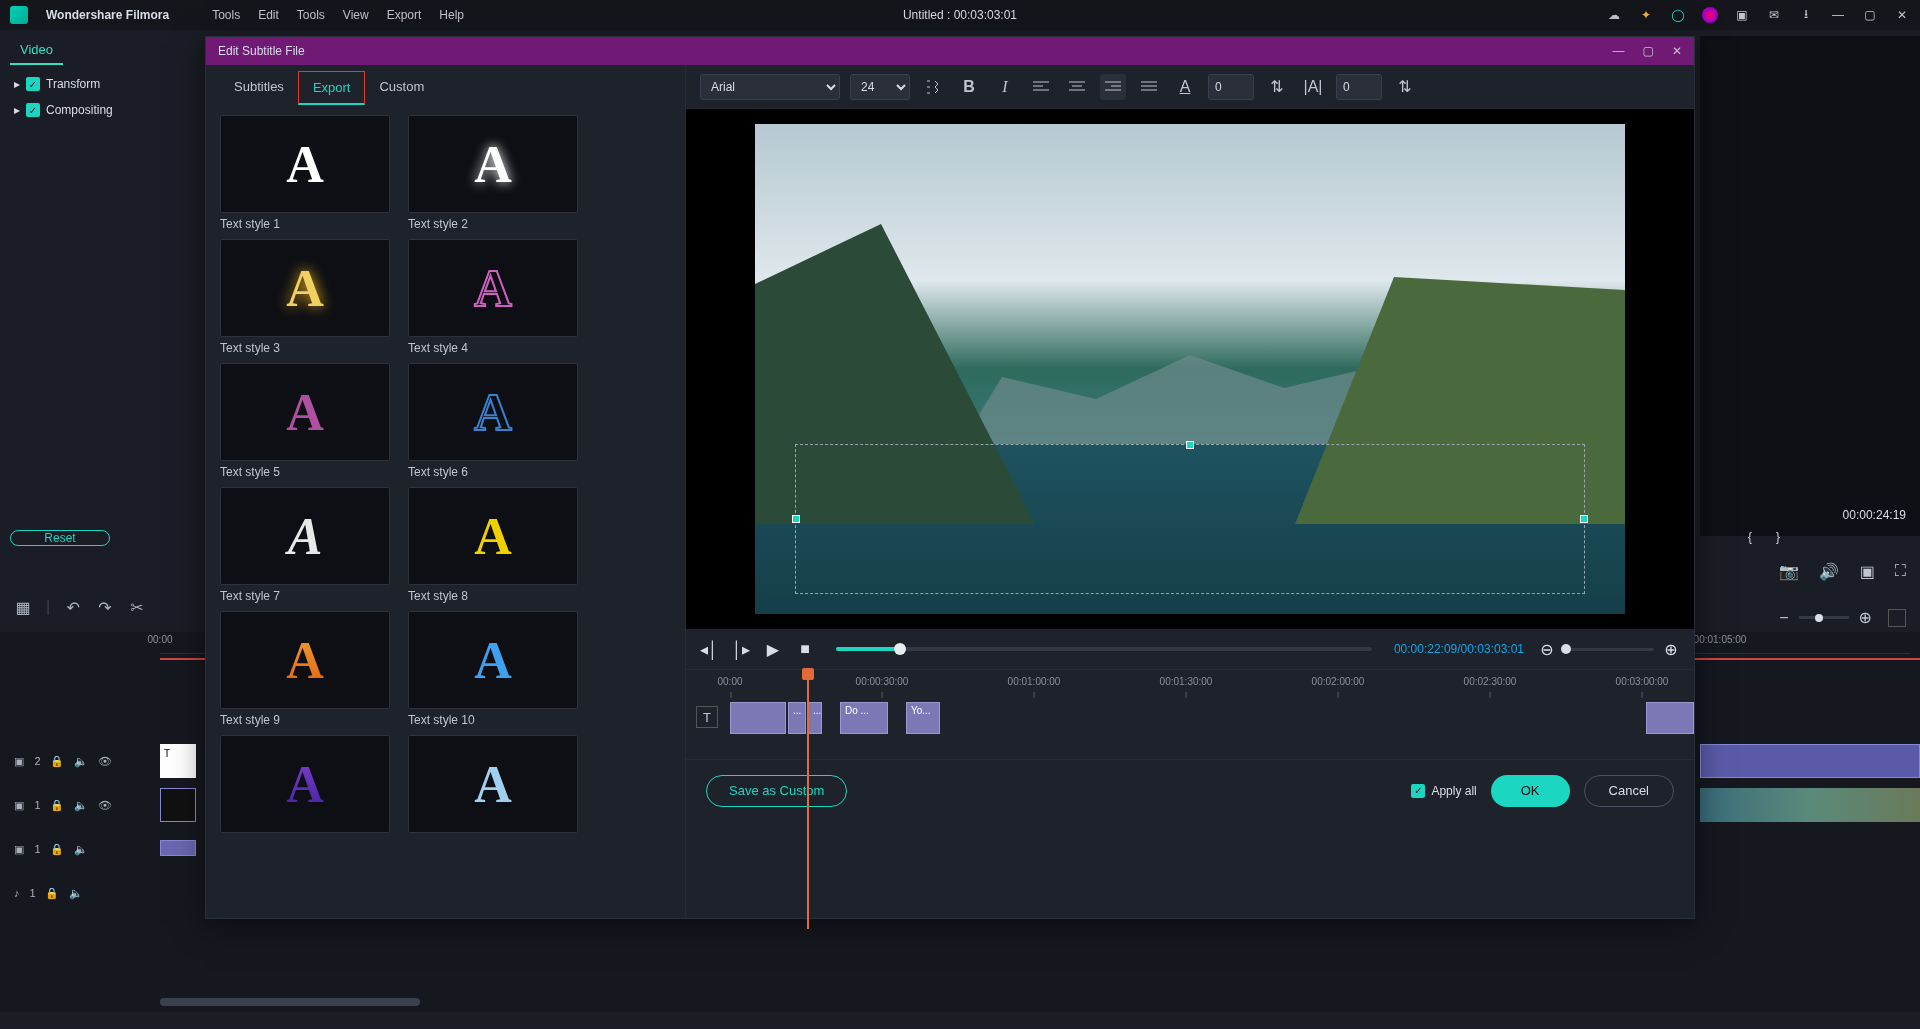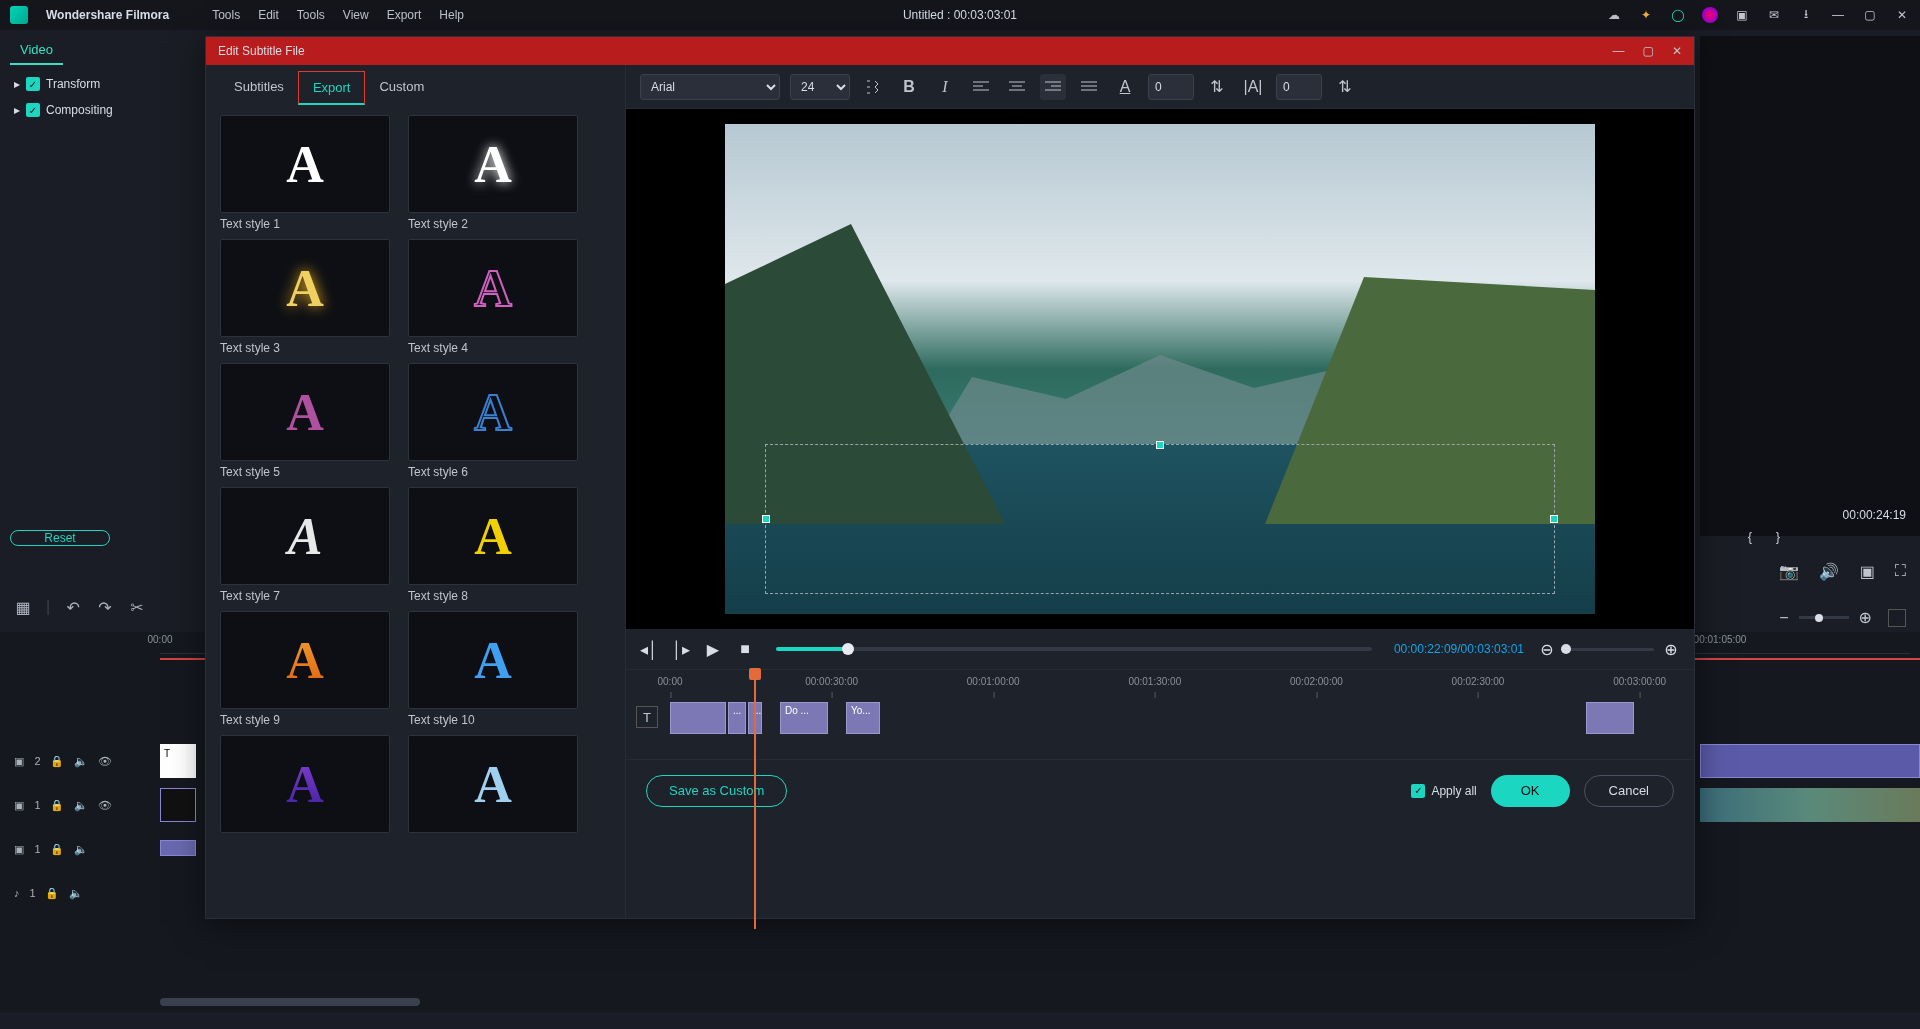--- a/index.html
+++ b/index.html
@@ -20,27 +20,27 @@
 .left-panel .item { display:flex; align-items:center; gap:6px; padding:6px 14px; font-size:12px; color:#d8dde6;}
 .left-panel .chk { width:14px; height:14px; background:#1bd6c0; border-radius:2px; display:inline-flex; align-items:center; justify-content:center; font-size:10px; color:#0a0c10;}
 .reset-btn { position:absolute; left:10px; top:530px; width:100px; height:16px; border:1px solid #1bd6c0; border-radius:13px; background:transparent; color:#1bd6c0; font-size:12px; }
 
 
 .tool-strip { position:absolute; top:589px; left:0; width:160px; height:36px; display:flex; align-items:center; gap:14px; padding:0 14px; color:#aab0bc; }
 .tool-strip .ico, .track-controls .ico { width:18px; height:18px; display:inline-flex; align-items:center; justify-content:center; }
 
 
 .modal { position:absolute; top:36px; left:205px; width:1490px; height:883px; background:#1e222b; border:1px solid #2a2f3a; box-shadow:0 6px 30px rgba(0,0,0,.5); display:flex; flex-direction:column; }
-.modal-title { height:28px; background:#b91c1c; display:flex; align-items:center; padding:0 12px; font-size:12px; color:#d8dde6; }
+.modal-title { height:28px; background:#701a75; display:flex; align-items:center; padding:0 12px; font-size:12px; color:#d8dde6; }
 .modal-title .winbtns { margin-left:auto; display:flex; gap:18px; color:#c0c4cc; }
 
 .modal-body { flex:1; display:flex; min-height:0; }
 
 
-.preset-side { width:420px; background:#1e222b; border-right:1px solid #262b35; display:flex; flex-direction:column; }
+.preset-side { width:480px; background:#1e222b; border-right:1px solid #262b35; display:flex; flex-direction:column; }
 .preset-tabs { display:flex; gap:0; padding:6px 14px 0; font-size:13px; }
 .preset-tabs .ptab { padding:8px 14px; color:#c0c4cc; cursor:pointer; }
 .preset-tabs .ptab.active { color:#1bd6c0; border:1px solid #e03a2d; border-bottom:2px solid #1bd6c0; }
 .preset-grid { padding:10px 14px; display:grid; grid-template-columns: repeat(2, 170px); gap:8px 18px; overflow-y:auto; }
 .preset-cell { display:flex; flex-direction:column; gap:4px; }
 .preset-thumb { width:170px; height:98px; background:#0d0f14; border:1px solid #2d323d; display:flex; align-items:center; justify-content:center; border-radius:2px; }
 .preset-thumb .A { font-size:52px; font-weight:800; font-family: Georgia, serif; }
 .preset-label { font-size:12px; color:#c0c4cc; }
 
 

